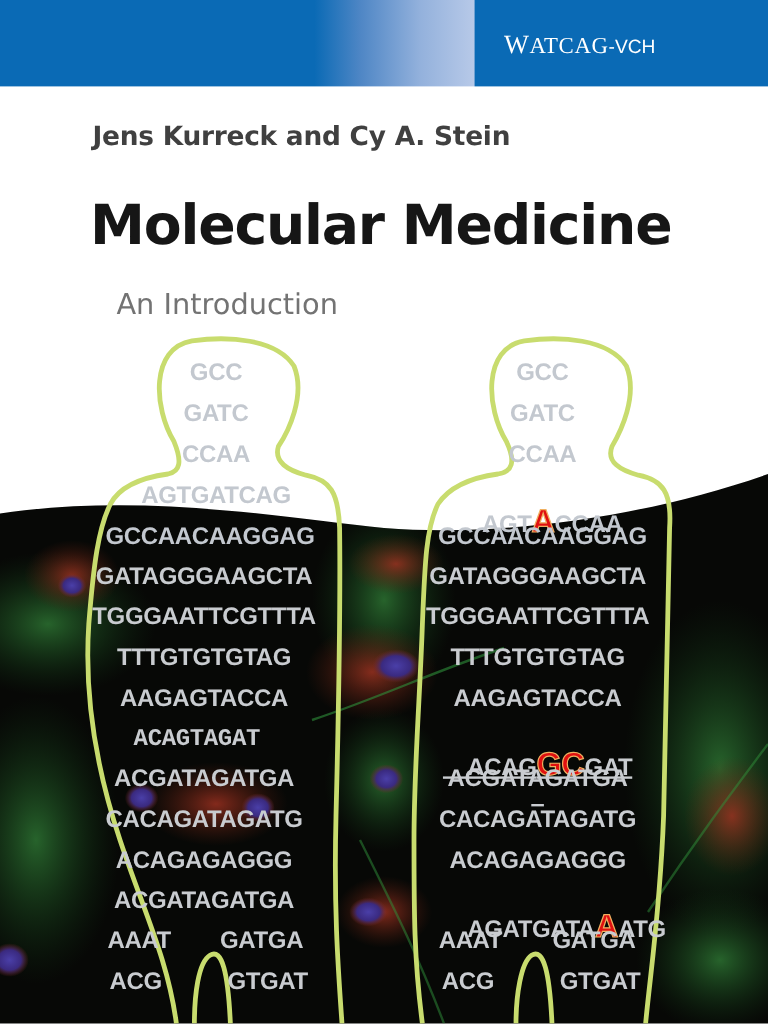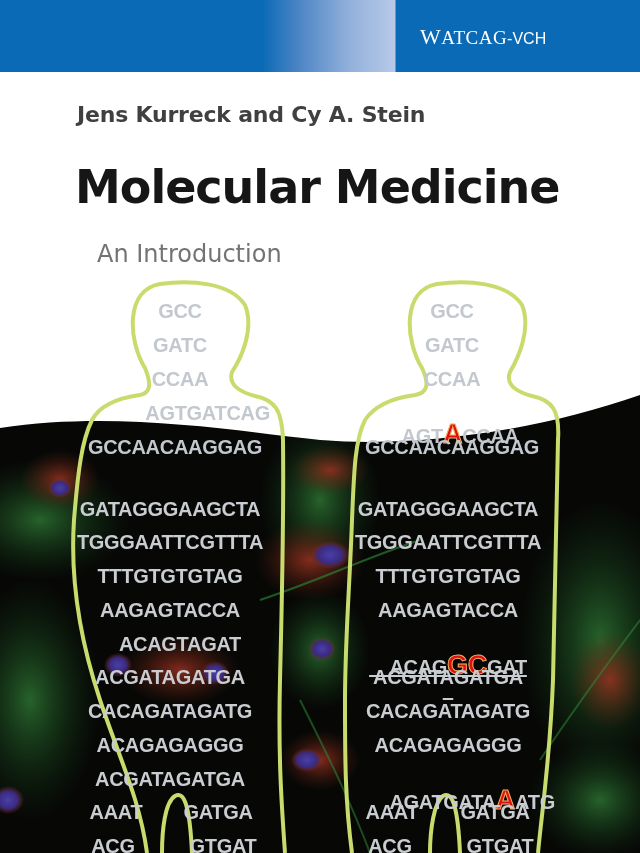--- a/index.html
+++ b/index.html
@@ -32,21 +32,21 @@
     }
     .photo {
       position: absolute; left: 0; top: 0; width: 640px; height: 853px;
     }
     .seq {
       position: absolute; font-family: "Liberation Sans", "DejaVu Sans", sans-serif;
       font-weight: bold; font-size: 20px; text-align: center; white-space: pre;
       letter-spacing: -0.3px;
     }
     .seq.light { color: #c3c8cf; }
-    .seq.dark { color: #c9ccd0; margin-top: 28px; }
+    .seq.dark { color: #c9ccd0; }
     .mut {
       color: #e01010; font-size: 27px; line-height: 1;
       -webkit-text-stroke: 1px #f0b060;
     }
   </style>
 </head>
 <body>
 
 <svg class="photo" viewBox="0 0 640 853" xmlns="http://www.w3.org/2000/svg">
   <defs>
@@ -107,27 +107,27 @@
 </div>
 
 <div class="authors">Jens Kurreck and Cy A. Stein</div>
 <div class="title">Molecular Medicine</div>
 <div class="subtitle">An Introduction</div>
 
 <div>
   <div class="seq light" style="left:150px;top:300px;width:60px;">GCC</div>
   <div class="seq light" style="left:140px;top:334px;width:80px;">GATC</div>
   <div class="seq light" style="left:140px;top:368px;width:80px;">CCAA</div>
-  <div class="seq light" style="left:90px;top:402px;width:180px;text-align:right;">AGTGATCAG</div>
+  <div class="seq light" style="left:90px;top:402px;width:180px;">AGTGATCAG</div>
   <div class="seq light" style="left:75px;top:436px;width:200px;">GCCAACAAGGAG</div>
   <div class="seq dark" style="left:70px;top:470px;width:200px;">GATAGGGAAGCTA</div>
   <div class="seq dark" style="left:70px;top:503px;width:200px;">TGGGAATTCGTTTA</div>
   <div class="seq dark" style="left:70px;top:537px;width:200px;">TTTGTGTGTAG</div>
   <div class="seq dark" style="left:70px;top:571px;width:200px;">AAGAGTACCA</div>
-  <div class="seq dark" style="left:80px;top:605px;width:200px;">ACAGTAGAT</div>
+  <div class="seq dark" style="left:64px;top:605px;width:200px;font-family:Liberation Mono, monospace;">ACAGTAGAT</div>
   <div class="seq dark" style="left:70px;top:638px;width:200px;">ACGATAGATGA</div>
   <div class="seq dark" style="left:70px;top:672px;width:200px;">CACAGATAGATG</div>
   <div class="seq dark" style="left:70px;top:706px;width:200px;">ACAGAGAGGG</div>
   <div class="seq dark" style="left:70px;top:740px;width:200px;">ACGATAGATGA</div>
   <div class="seq dark" style="left:86px;top:773px;width:60px;">AAAT</div>
   <div class="seq dark" style="left:178px;top:773px;width:80px;">GATGA</div>
   <div class="seq dark" style="left:88px;top:807px;width:50px;">ACG</div>
   <div class="seq dark" style="left:183px;top:807px;width:80px;">GTGAT</div>
 </div>
 

